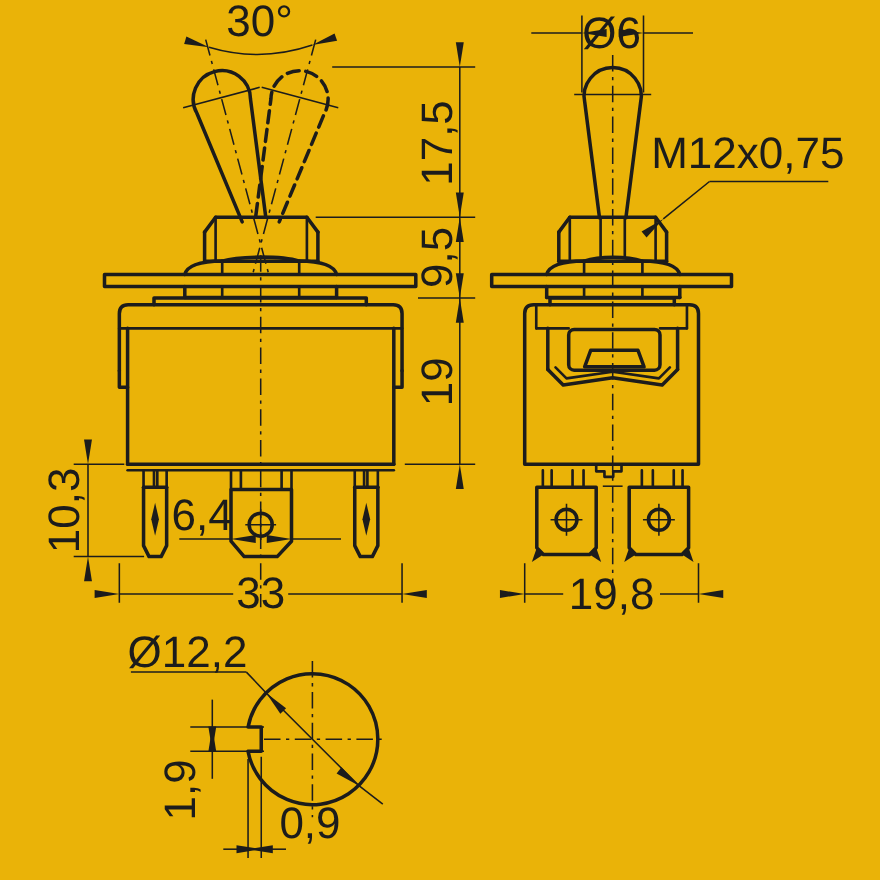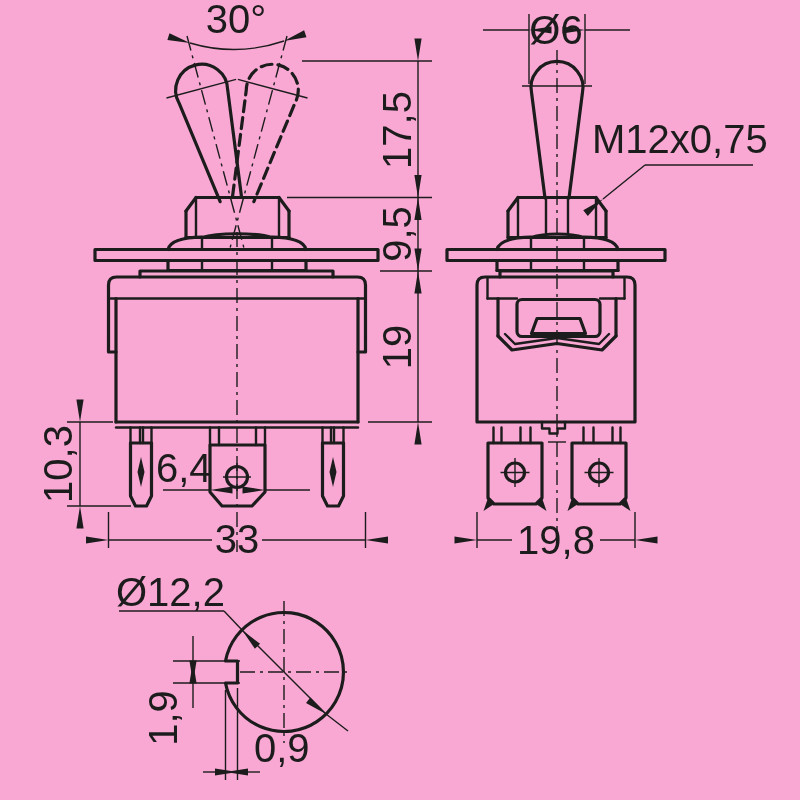--- a/index.html
+++ b/index.html
@@ -1,16 +1,16 @@
 <!DOCTYPE html>
 <html><head>
 <meta charset="utf-8">
 <style>
   html,body { margin:0; padding:0; background:#ffffff; }
-  .stage { width:800px; height:800px; background:#f9a8d4; position:relative; }
+  .stage { width:800px; height:800px; background:#eab308; position:relative; }
   svg { display:block; }
   
   .t3 { fill:none; stroke:#1c1c1c; stroke-width:3.2; stroke-linejoin:round; stroke-linecap:round; }
   .t2 { fill:none; stroke:#1c1c1c; stroke-width:2.4; stroke-linejoin:round; stroke-linecap:round; }
   .t1 { fill:none; stroke:#1c1c1c; stroke-width:1.4; }
   .cl { fill:none; stroke:#1c1c1c; stroke-width:1.4; stroke-dasharray:15 5 3 5; }
   .dash { stroke-dasharray:11 6; }
   .fl { fill:#1c1c1c; stroke:none; }
   text { font-family:"Liberation Sans", sans-serif; font-size:40px; fill:#1c1c1c; }
 </style>

